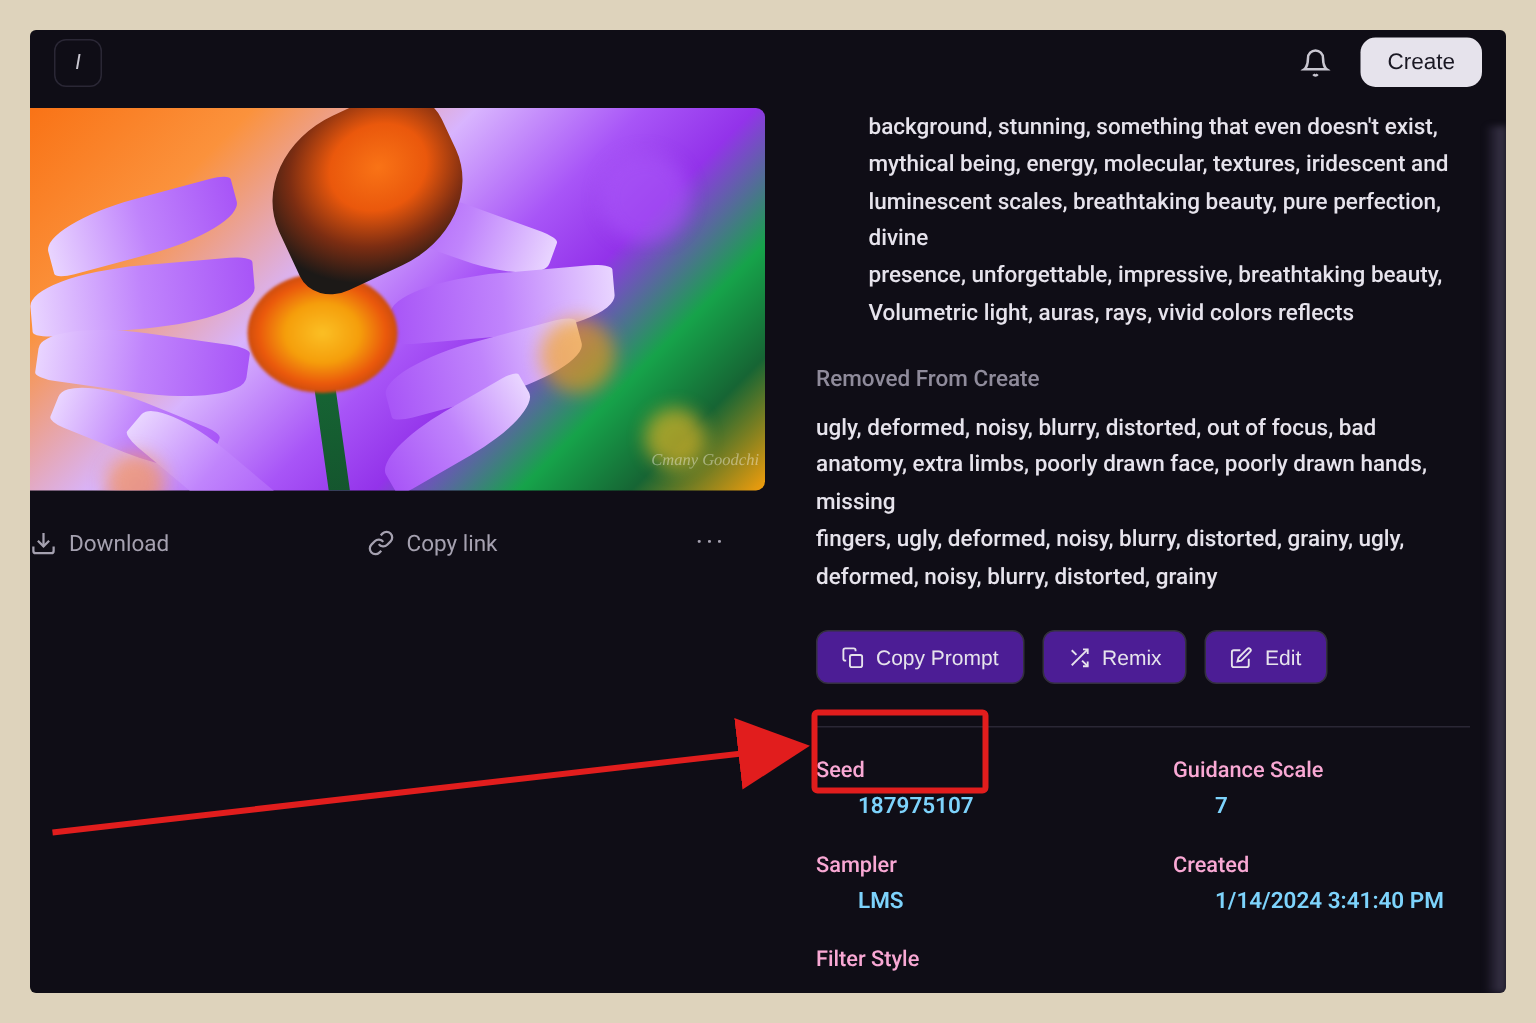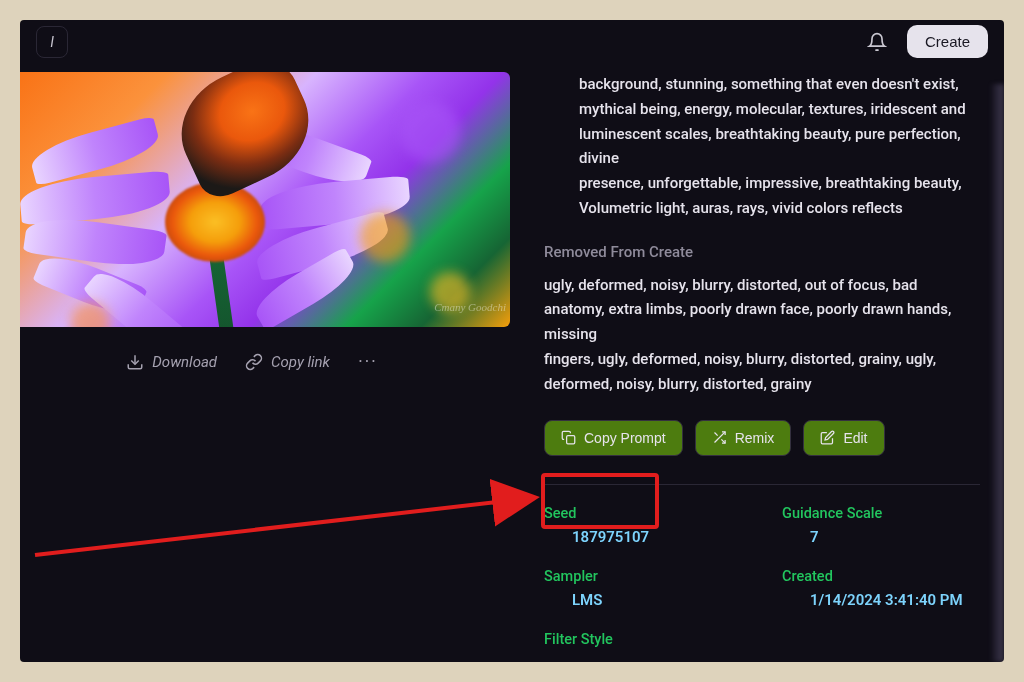--- a/index.html
+++ b/index.html
@@ -119,24 +119,23 @@
       position: absolute;
       right: 4px; bottom: 14px;
       color: rgba(255,255,255,0.4);
       font-style: italic;
       font-size: 11px;
       font-family: cursive;
     }
     .image-actions {
       display: flex;
       gap: 28px;
-      justify-content: center;
+      justify-content: space-between;
       padding: 24px 36px 0 0;
       align-items: center;
-      font-style: italic;
     }
     .act {
       display: flex;
       align-items: center;
       gap: 8px;
       color: #a5a1b0;
       font-size: 15px;
       cursor: pointer;
     }
     .act svg { width: 18px; height: 18px; }
@@ -158,44 +157,44 @@
       font-size: 15px;
       margin: 22px 0 12px 0;
       font-weight: 500;
     }
     .prompt-actions {
       display: flex;
       gap: 12px;
       margin-top: 24px;
     }
     .pa-btn {
-      background: #4d7c0f;
+      background: #4c1d95;
       border: 1px solid #34303f;
       color: #e6e3ec;
       padding: 9px 16px;
       border-radius: 8px;
       font-size: 14px;
       display: flex;
-      align-items: flex-start;
+      align-items: center;
       gap: 8px;
       cursor: pointer;
     }
     .pa-btn svg { width: 15px; height: 15px; }
     .divider {
       border-top: 1px solid #2a2735;
       margin: 28px 0 20px 0;
     }
     .meta-grid {
       display: grid;
       grid-template-columns: 1fr 1fr;
       gap: 22px 40px;
       position: relative;
     }
     .meta-item { display: flex; flex-direction: column; gap: 6px; }
-    .meta-label { color: #22c55e; font-size: 14.5px; font-weight: 500; }
+    .meta-label { color: #f9a8d4; font-size: 14.5px; font-weight: 500; }
     .meta-value { color: #7dd3fc; font-size: 15px; font-weight: 600; margin-left: 28px; }
 
     .annot-box {
       position: absolute;
       border: 4px solid #e11d1d;
       border-radius: 4px;
       pointer-events: none;
       z-index: 50;
     }
     .annot-arrow {

